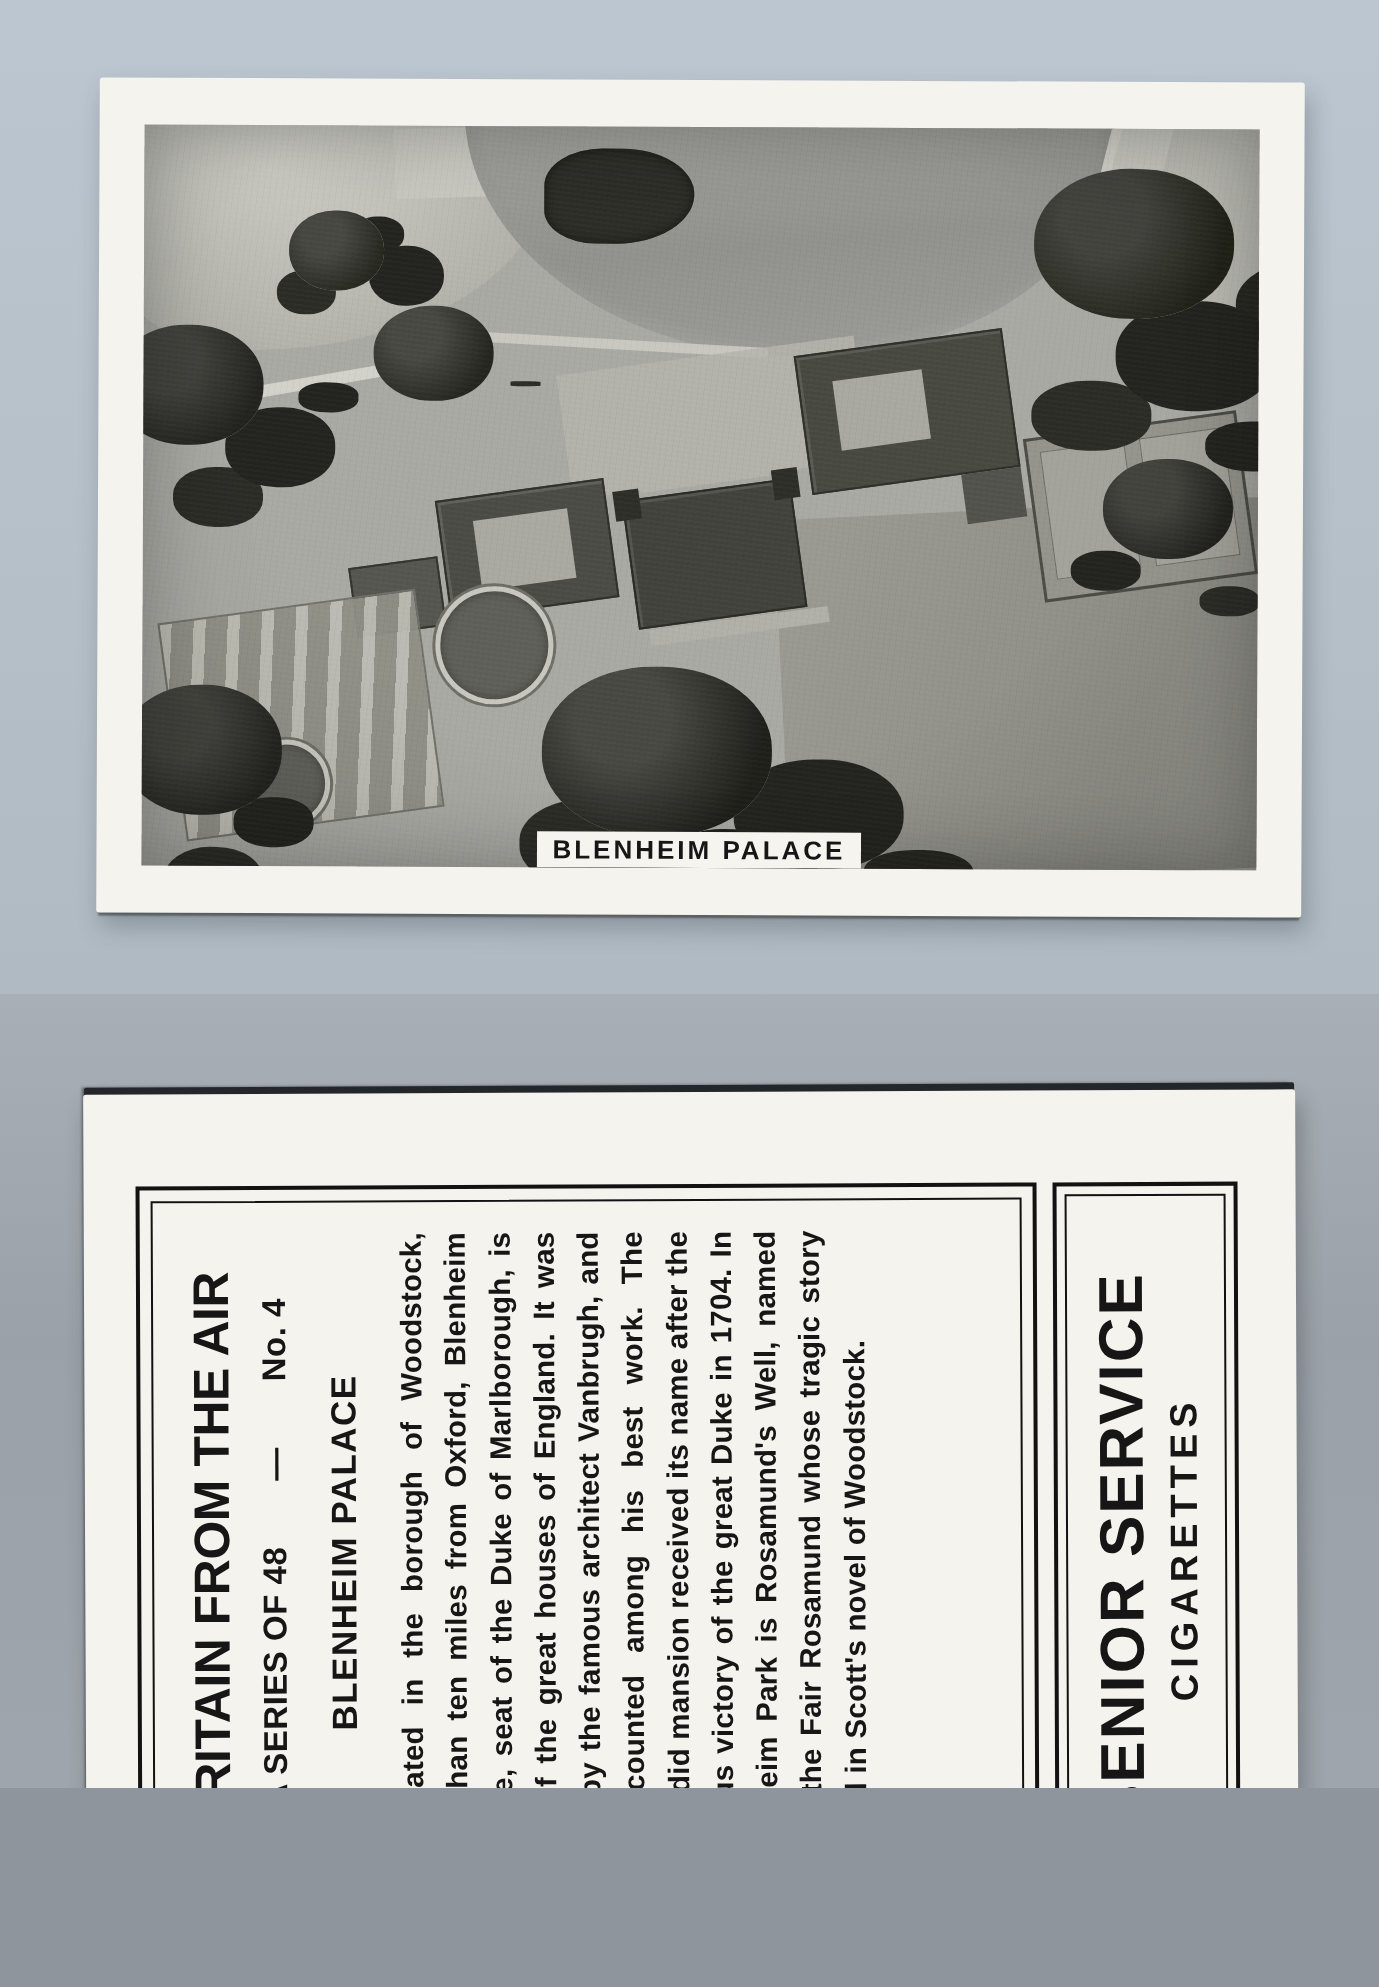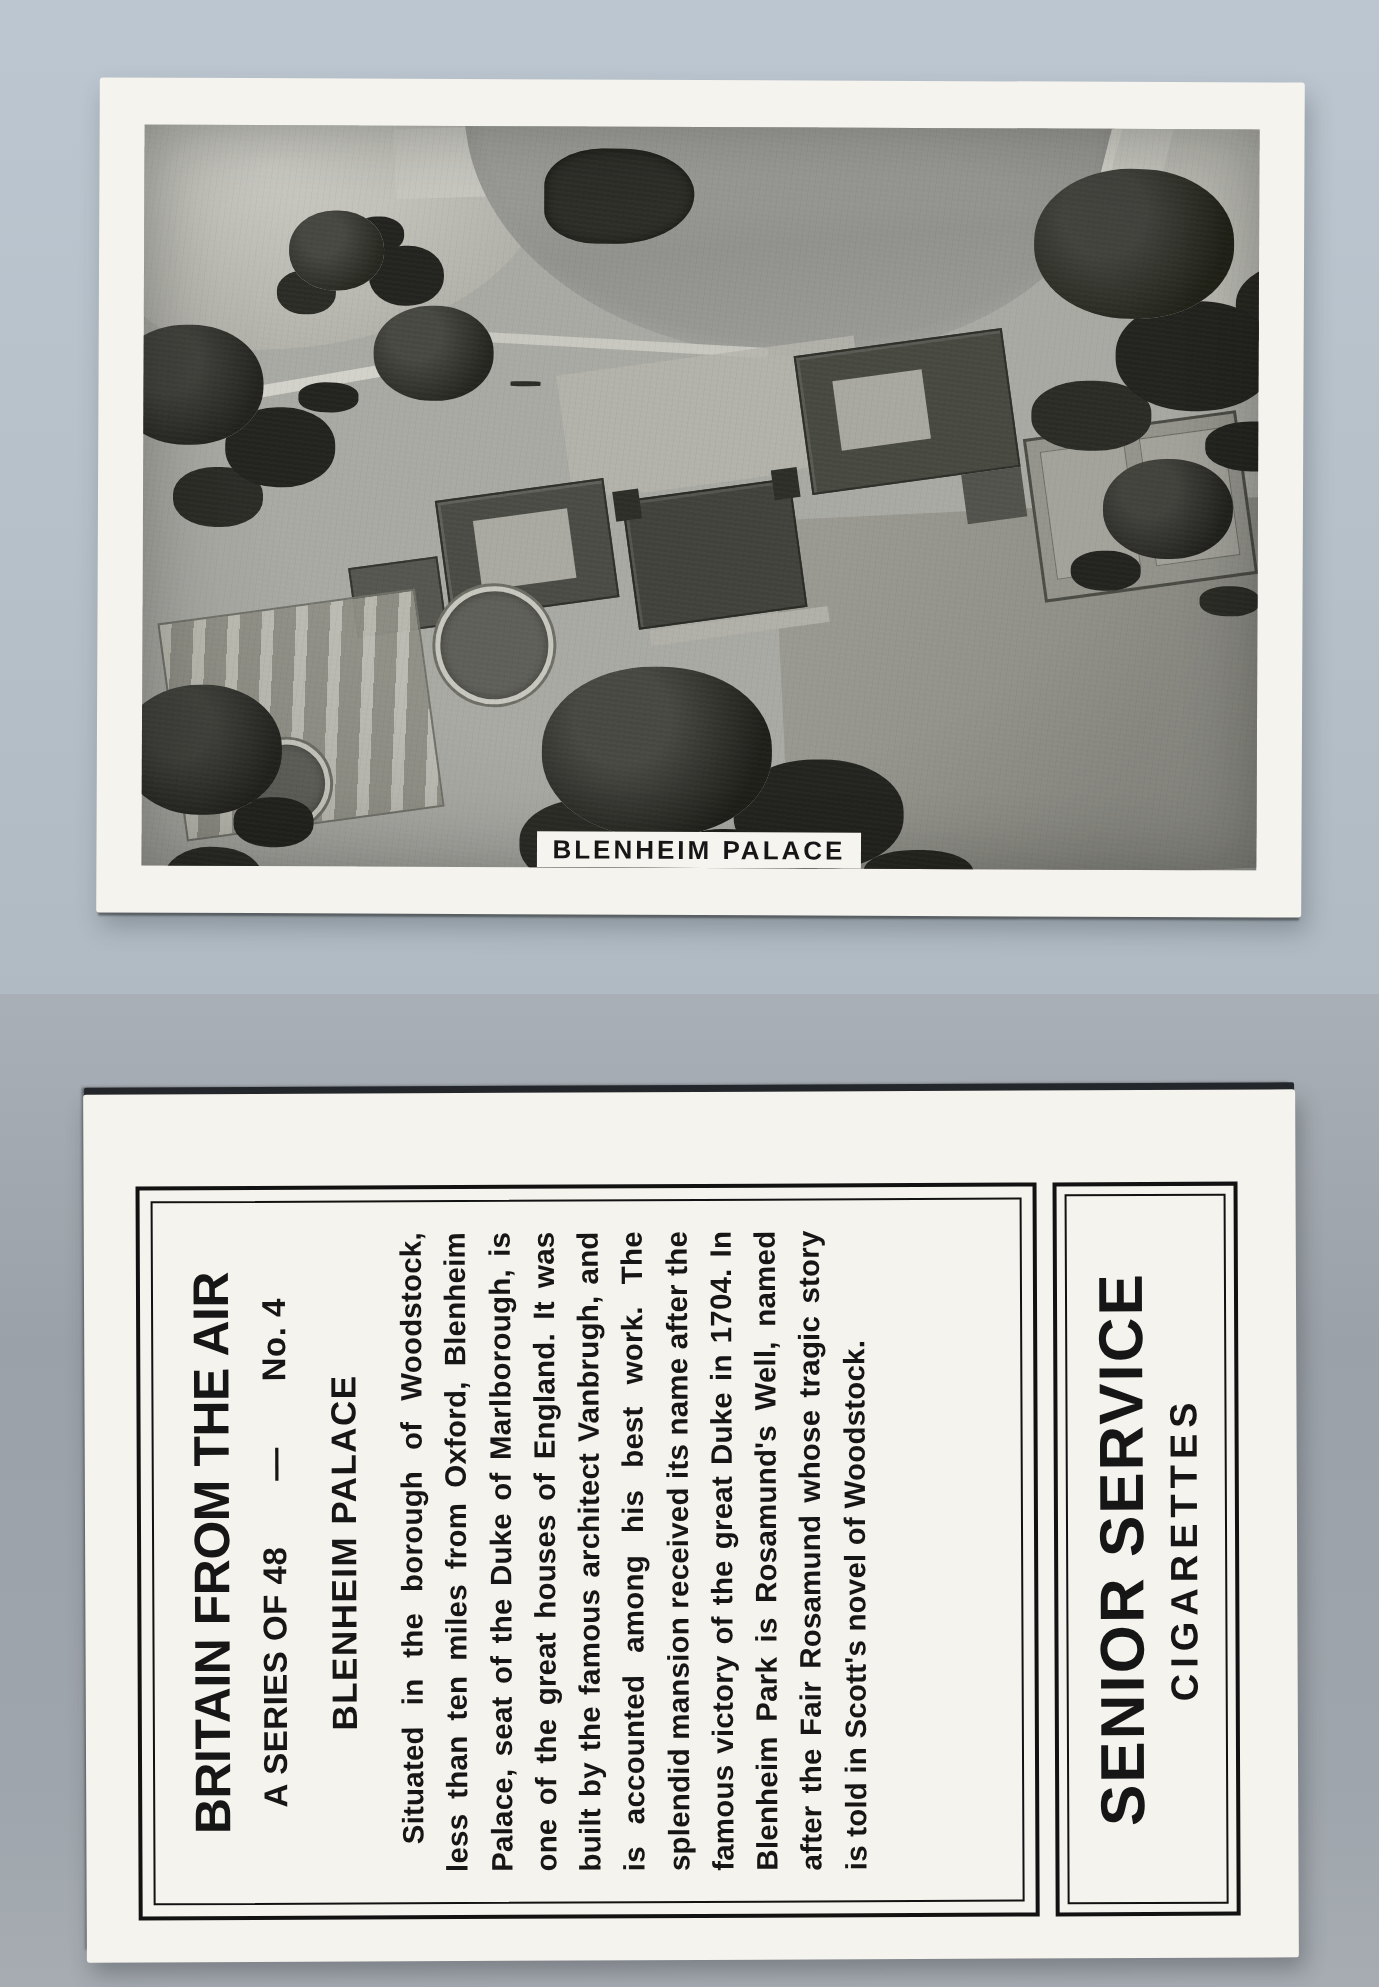--- a/index.html
+++ b/index.html
@@ -1,17 +1,17 @@
 <!DOCTYPE html>
 <html style="--bg_top: #b7c1cb; --bg_bottom: #9ba2a9; --card_white: #f5f3ed; --ink: #161616;"><head>
 <meta charset="utf-8">
 <style>
   html,body{margin:0;padding:0;background:#8e959c;}
   *{box-sizing:border-box;}
-  .stage{position:relative;width:1379px;height:1987px;overflow:hidden;
+  .stage{position:relative;width:1379px;height:1788px;overflow:hidden;
          font-family:"Liberation Sans",sans-serif;}
   
   .bg-top{position:absolute;left:0;top:0;width:1379px;height:994px;
           background:linear-gradient(180deg,#bcc6d0 0%,#b6c0c9 55%,#b0bac2 100%);}
   .bg-bottom{position:absolute;left:0;top:994px;width:1379px;height:993px;
           background:linear-gradient(180deg,#a9afb6 0%,#9ba1a8 35%,#9fa5ac 80%,#a6acb2 100%);}
 
   
   .card{position:absolute;border-radius:3px;}
   .front{left:98px;top:80px;width:1205px;height:835px;

